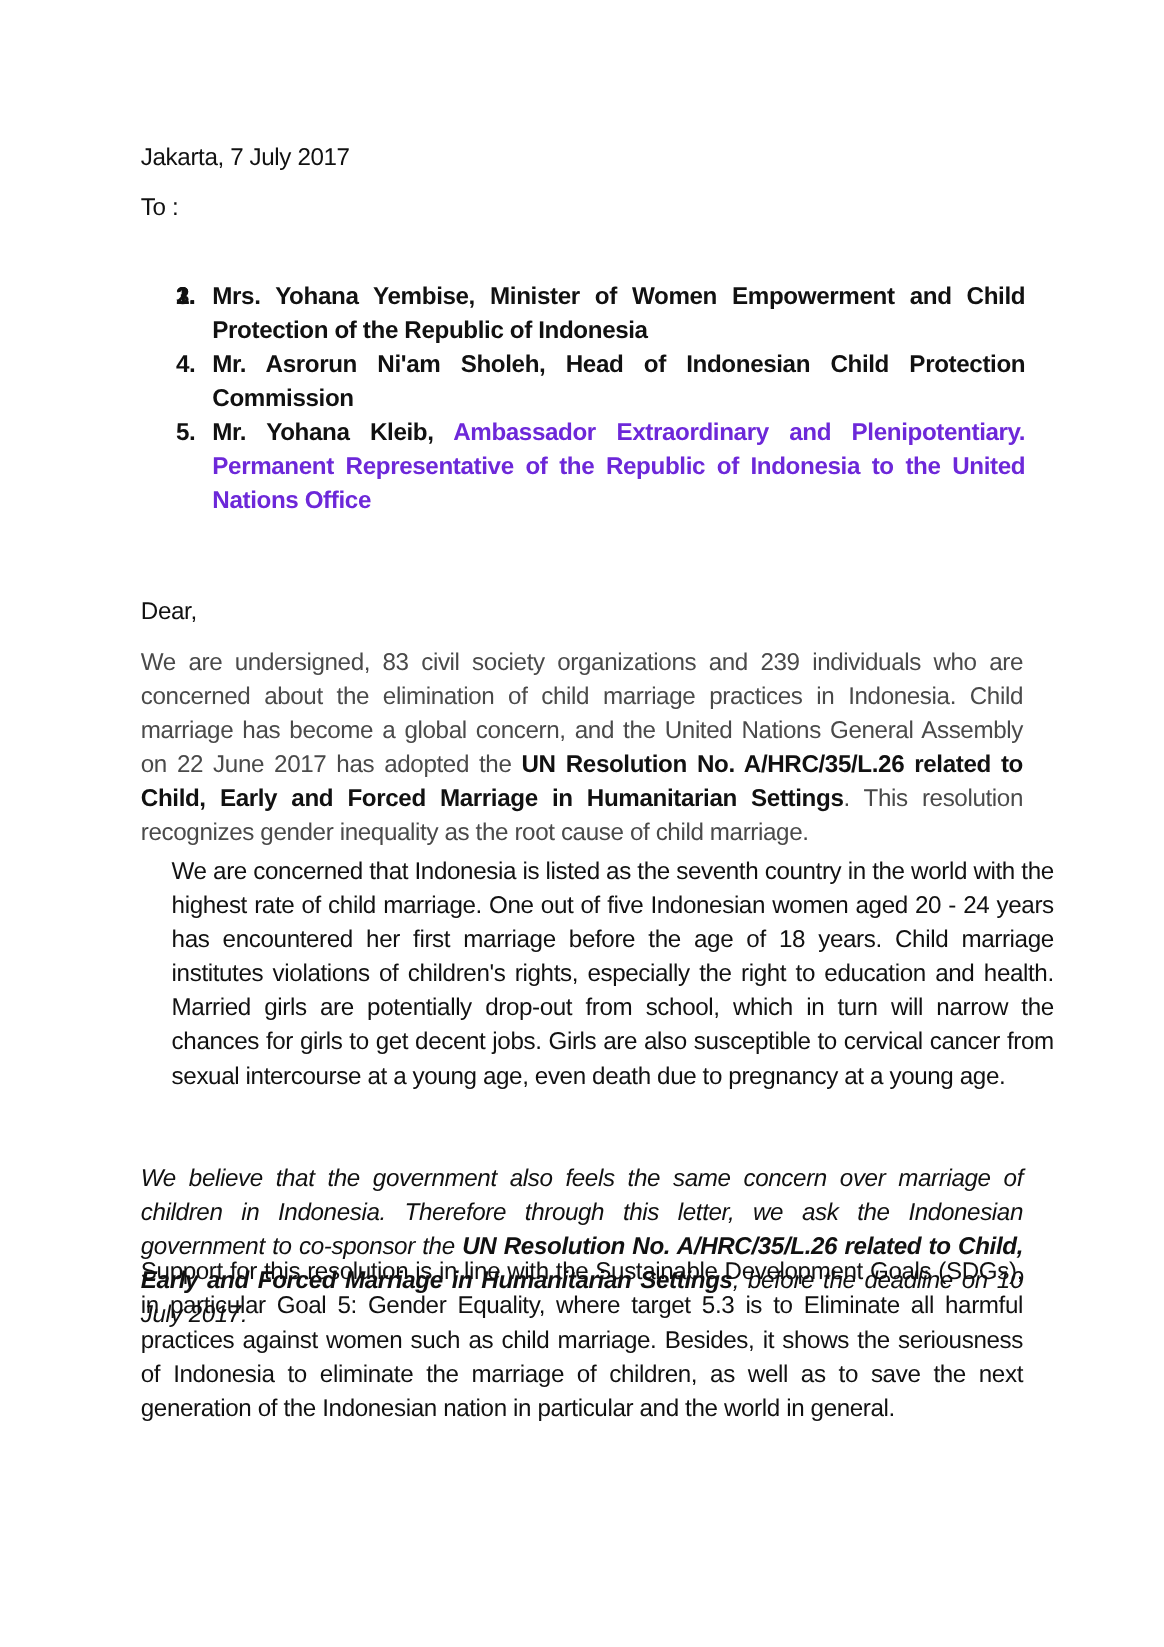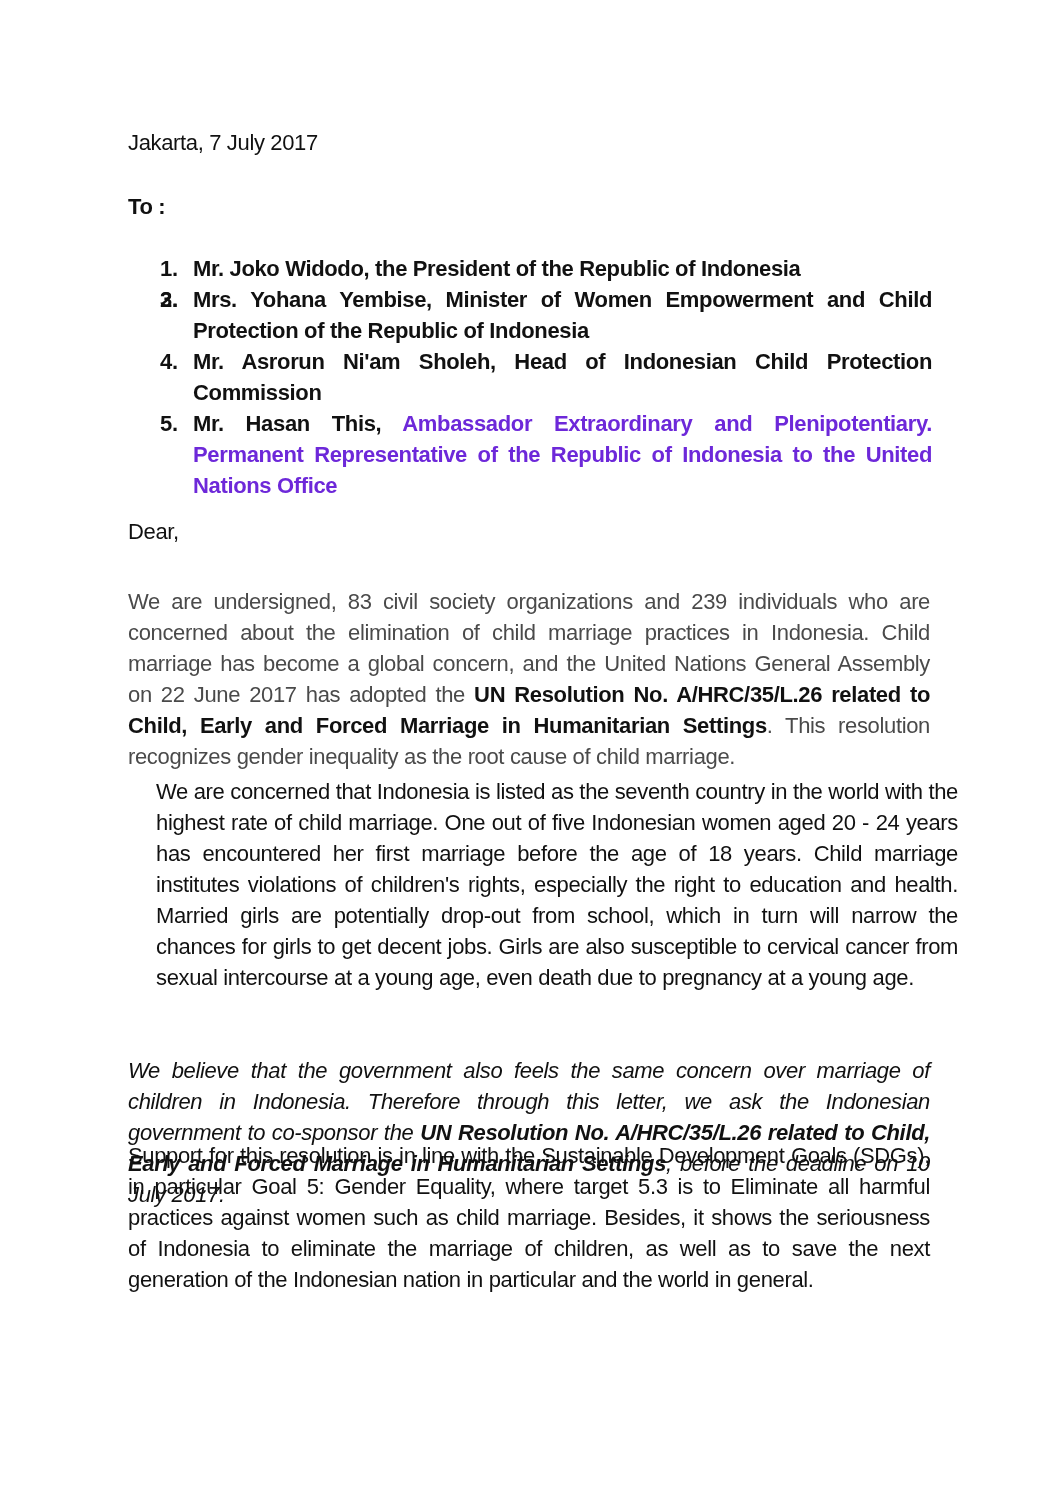--- a/index.html
+++ b/index.html
@@ -4,61 +4,60 @@
   <style>
     html, body { margin: 0; padding: 0; background: #ffffff; }
     body { width: 1058px; height: 1497px; position: relative; overflow: hidden; }
     .page {
       position: absolute; left: 0; top: 0; width: 1058px; height: 1497px; background: #fff;
       font-family: "Liberation Sans", sans-serif; color: #111;
     }
     .txt { font-size: 22px; letter-spacing: -0.35px; line-height: 31px; }
     .line { position: absolute; left: 128px; }
     #date { top: 127px; }
-    #to { top: 191px; font-weight: bold; }
+    #to { top: 172px; }
     .list { position: absolute; left: 160px; top: 253px; width: 772px; margin: 0; padding: 0; list-style: none; }
     .list li { position: relative; padding-left: 33px; font-weight: bold; text-align: justify; }
     .list li .num { position: absolute; left: 0; top: 0; font-weight: bold; }
     .list li .semi { font-weight: bold; color: #6d28d9; }
     .list li.item5 { text-align: justify; text-align-last: left; }
-    #dear { top: 516px; }
+    #dear { top: 540px; }
     .para { position: absolute; left: 128px; width: 802px; text-align: justify; margin: 0; }
     #p1 { top: 586px; color: #4a4a4a; }
     #p1 b { color: #111; }
     #p2 { top: 776px; margin-left: 28px; }
     #p3 { top: 1055px; font-style: italic; }
     #p4 { top: 1140px; }
     b { font-weight: bold; }
   </style>
 </head>
 <body>
 
 <div class="page">
   <div id="date" class="line txt">Jakarta, 7 July 2017</div>
   <div id="to" class="line txt">To :</div>
 
   <ol class="list txt">
     <li>
       <span class="num">1.</span>
-      <span>Mr. Joko Widodo, the President of the Republic of Indonesia</span>
     </li>
     <li>
       <span class="num">2.</span>
     </li>
     <li>
       <span class="num">3.</span>
       <span>Mrs. Yohana Yembise, Minister of Women Empowerment and Child Protection of the Republic of Indonesia</span>
     </li>
     <li>
       <span class="num">4.</span>
       <span>Mr. Asrorun Ni'am Sholeh, Head of Indonesian Child Protection Commission</span>
     </li>
     <li class="item5">
       <span class="num">5.</span>
-      <span>Mr. Hasan This,</span><span class="semi"> Ambassador Extraordinary and Plenipotentiary. Permanent Representative of the Republic of Indonesia to the United Nations Office</span>
+      <span>Mr. Yohana Kleib,</span><span class="semi"> Ambassador Extraordinary and Plenipotentiary. Permanent Representative of the Republic of Indonesia to the United Nations Office</span>
     </li>
   </ol>
 
   <div id="dear" class="line txt">Dear,</div>
 
   <p id="p1" class="para txt"><span>We are undersigned, 83 civil society organizations and 239 individuals who are concerned about the elimination of child marriage practices in Indonesia. Child marriage has become a global concern, and the United Nations General Assembly on 22 June 2017 has adopted the </span><b>UN Resolution No. A/HRC/35/L.26 related to Child, Early and Forced Marriage in Humanitarian Settings</b><span>. This resolution recognizes gender inequality as the root cause of child marriage.</span></p>
 
   <p id="p2" class="para txt">We are concerned that Indonesia is listed as the seventh country in the world with the highest rate of child marriage. One out of five Indonesian women aged 20 - 24 years has encountered her first marriage before the age of 18 years. Child marriage institutes violations of children's rights, especially the right to education and health. Married girls are potentially drop-out from school, which in turn will narrow the chances for girls to get decent jobs. Girls are also susceptible to cervical cancer from sexual intercourse at a young age, even death due to pregnancy at a young age.</p>
 
   <p id="p3" class="para txt"><span>We believe that the government also feels the same concern over marriage of children in Indonesia. Therefore through this letter, we ask the Indonesian government to co-sponsor the </span><b>UN Resolution No. A/HRC/35/L.26 related to Child, Early and Forced Marriage in Humanitarian Settings</b><span>, before the deadline on 10 July 2017.</span></p>

